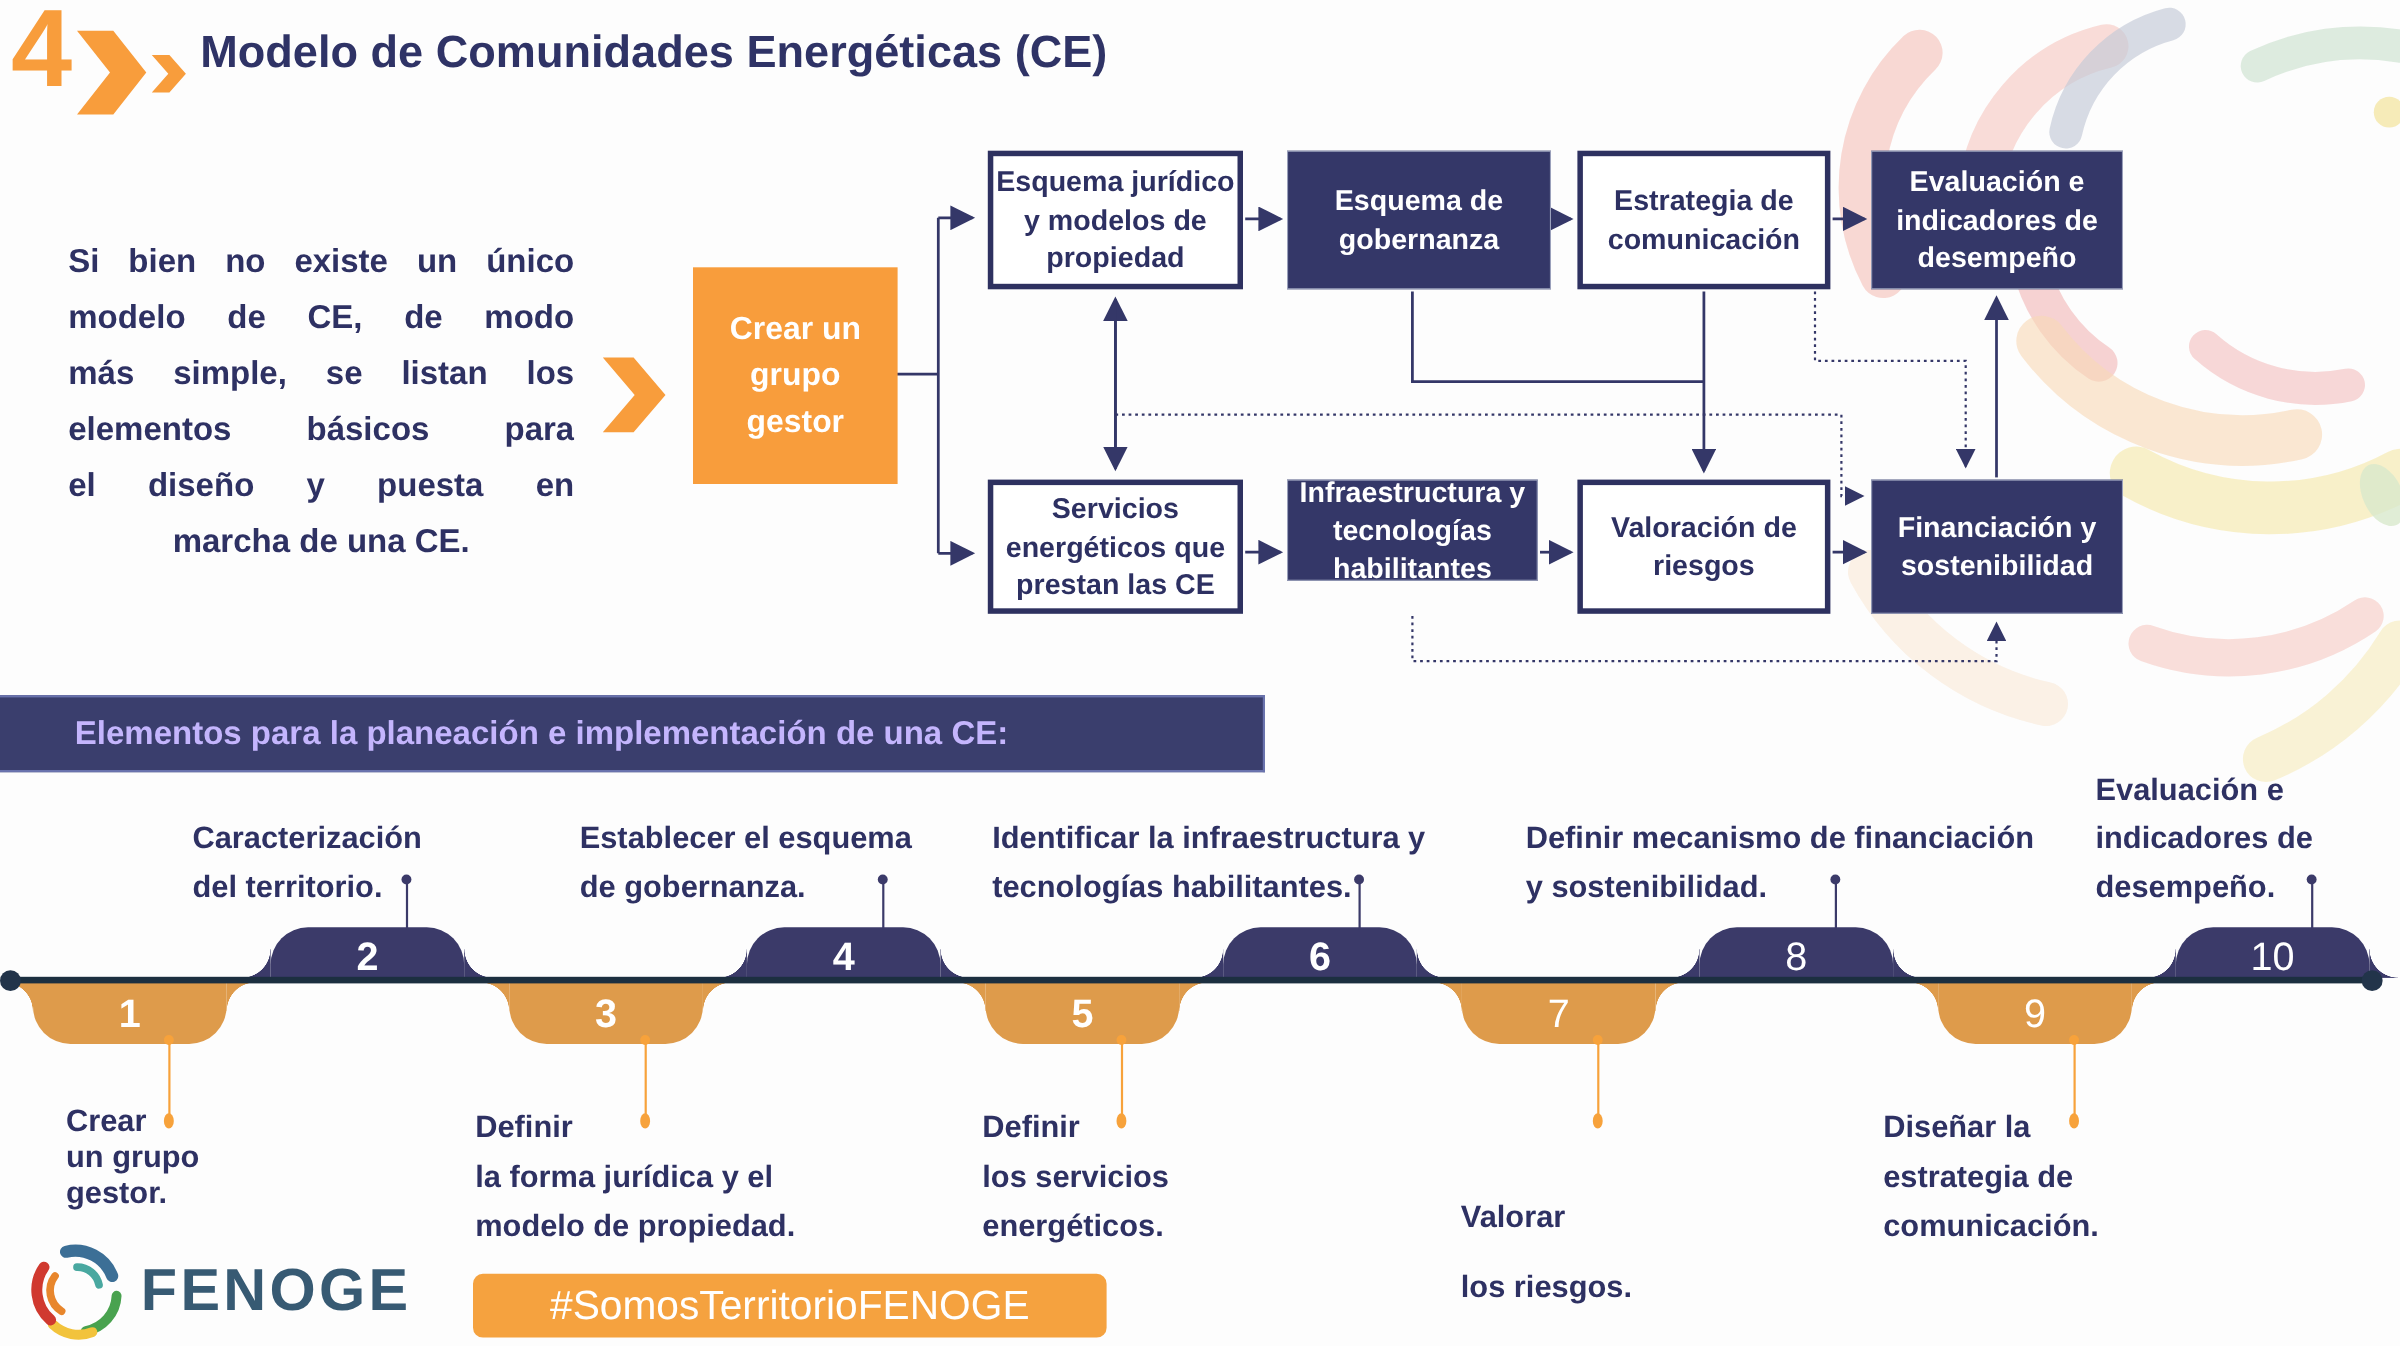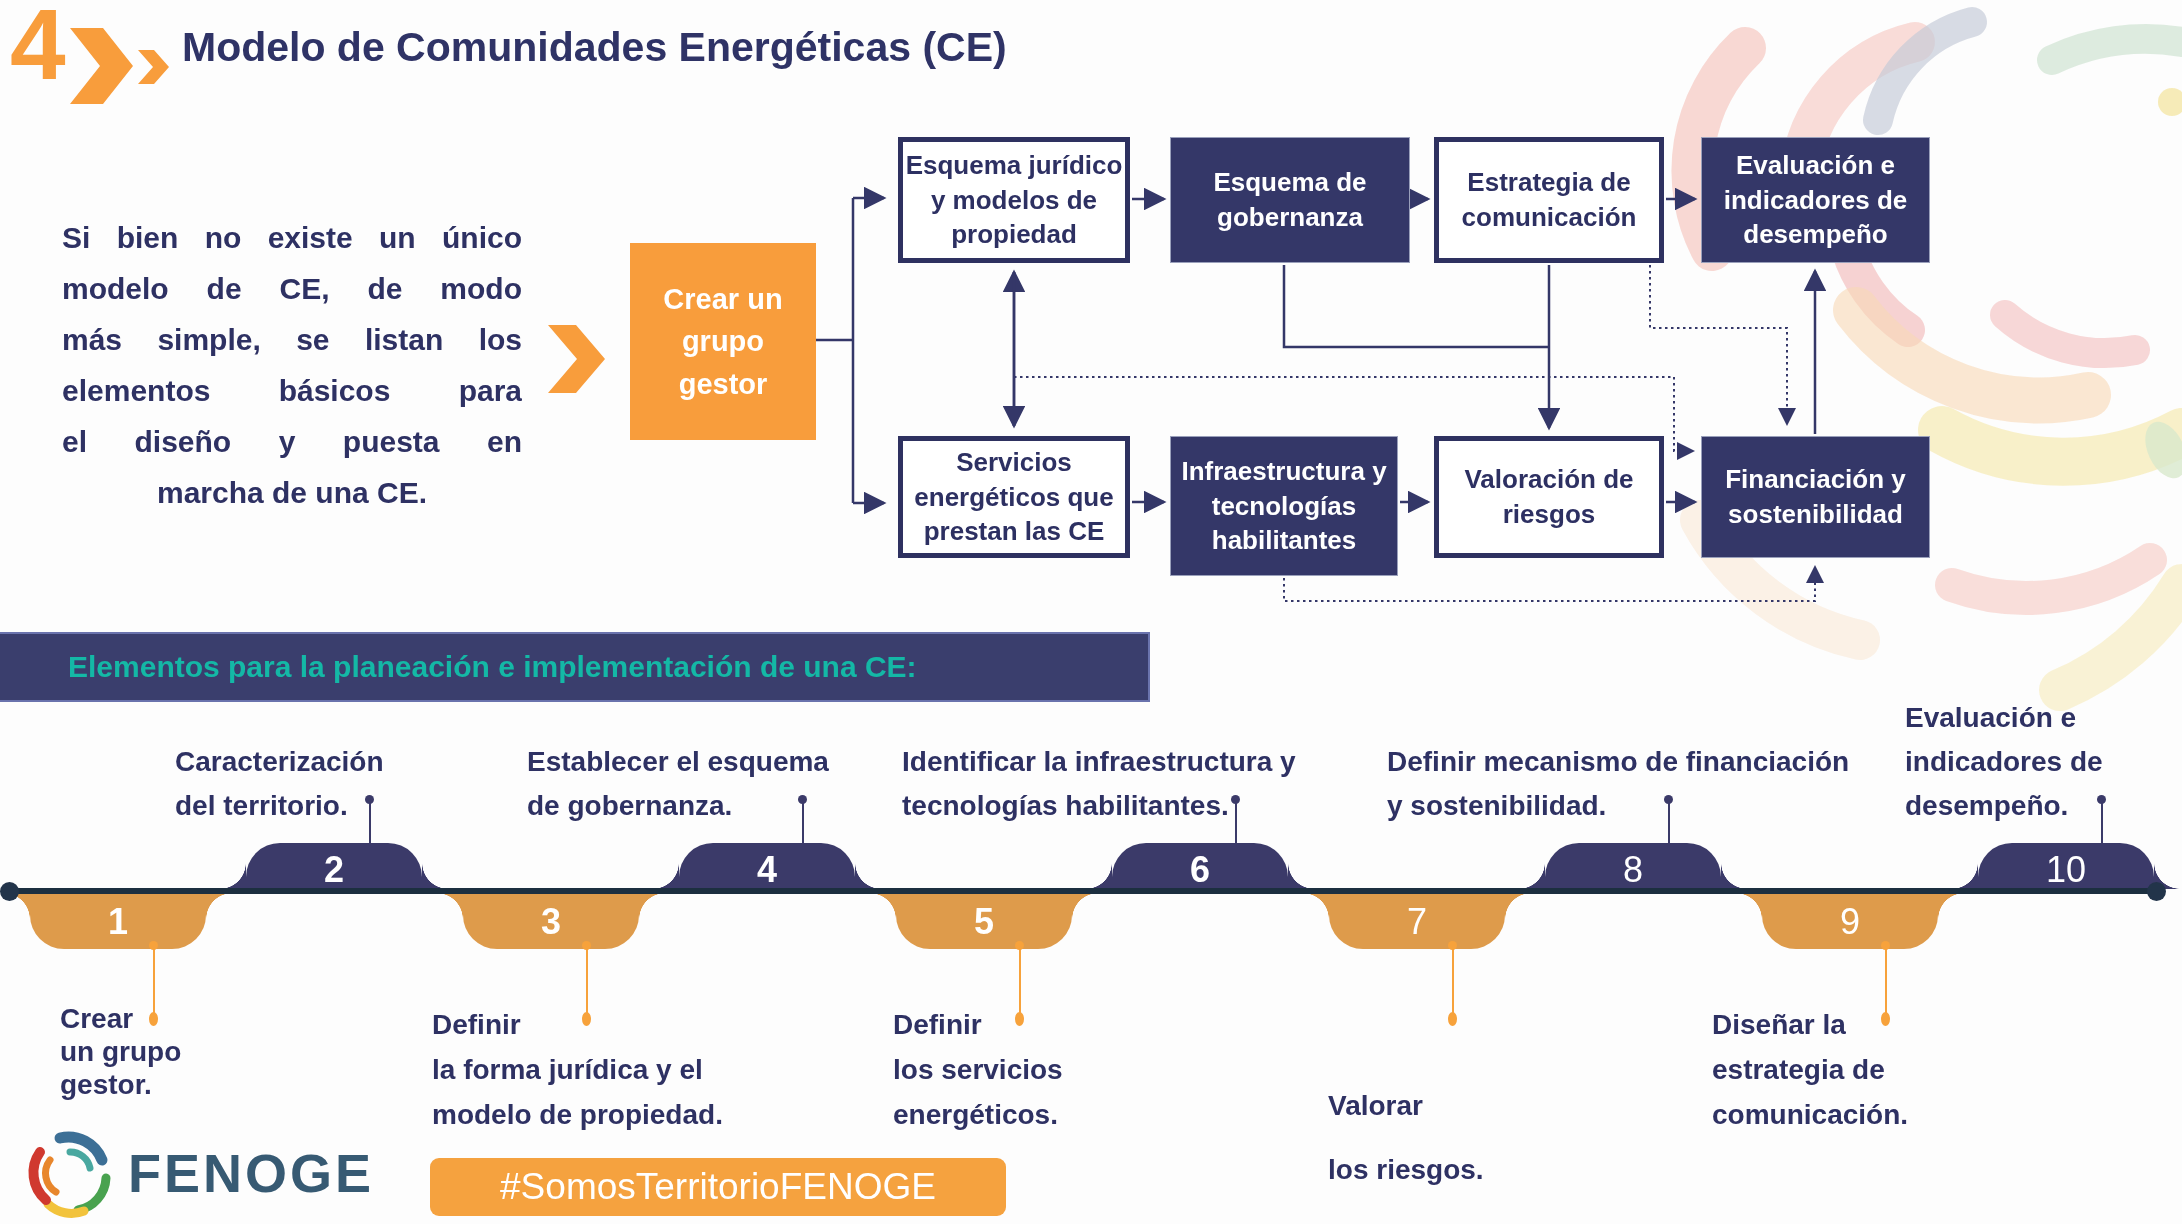--- a/index.html
+++ b/index.html
@@ -33,30 +33,30 @@
     position:absolute;z-index:2;display:flex;align-items:center;justify-content:center;text-align:center;
     font-size:26px;font-weight:700;line-height:1.33;white-space:pre-line;box-sizing:border-box;
   }
   .fbox.outline{background:#fff;border:5px solid #2E3160;color:#2D3062}
   .fbox.solid{background:#343768;border:1.5px solid #9AA0BB;color:#fff}
   .b1{left:898px;top:137px;width:232px;height:126px}
   .b2{left:1170px;top:137px;width:240px;height:126px}
   .b3{left:1434px;top:137px;width:230px;height:126px}
   .b4{left:1701px;top:137px;width:229px;height:126px}
   .b5{left:898px;top:436px;width:232px;height:122px}
-  .b6{left:1170px;top:436px;width:228px;height:140px}
+  .b6{left:1170px;top:436px;width:228px;height:92px}
   .b7{left:1434px;top:436px;width:230px;height:122px}
   .b8{left:1701px;top:436px;width:229px;height:122px}
 
   
   .banner{
     position:absolute;left:0;top:632px;width:1150px;height:70px;box-sizing:border-box;z-index:2;
     background:#3A3E6D;border:2.5px solid #6A73AD;border-left:none;
     display:flex;align-items:center;padding-left:68px;
-    color:#14b8a6;font-size:30px;font-weight:700;
+    color:#c4b5fd;font-size:30px;font-weight:700;
   }
 
   
   .tl-line{position:absolute;left:6px;top:888px;width:2150px;height:6px;background:#1C2F40;z-index:3}
   .enddot{position:absolute;width:19px;height:19px;border-radius:50%;background:#22344A;top:882px;z-index:3}
   .enddot.left{left:0px}.enddot.right{left:2147px}
 
   .step{position:absolute;top:0;width:176px;height:1224px;z-index:2}
   .st1{left:30px}.st2{left:246px}.st3{left:463px}.st4{left:679px}.st5{left:896px}
   .st6{left:1112px}.st7{left:1329px}.st8{left:1545px}.st9{left:1762px}.st10{left:1978px}

